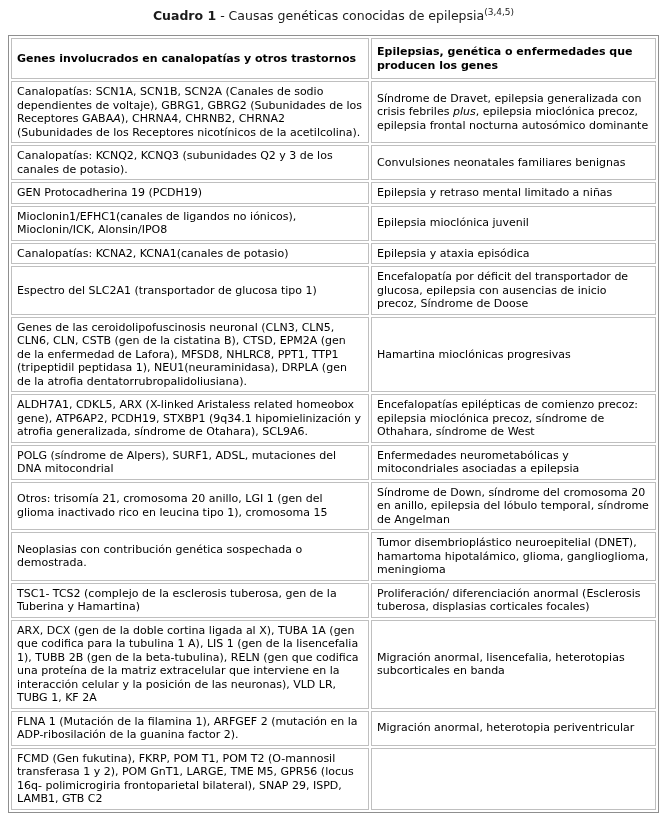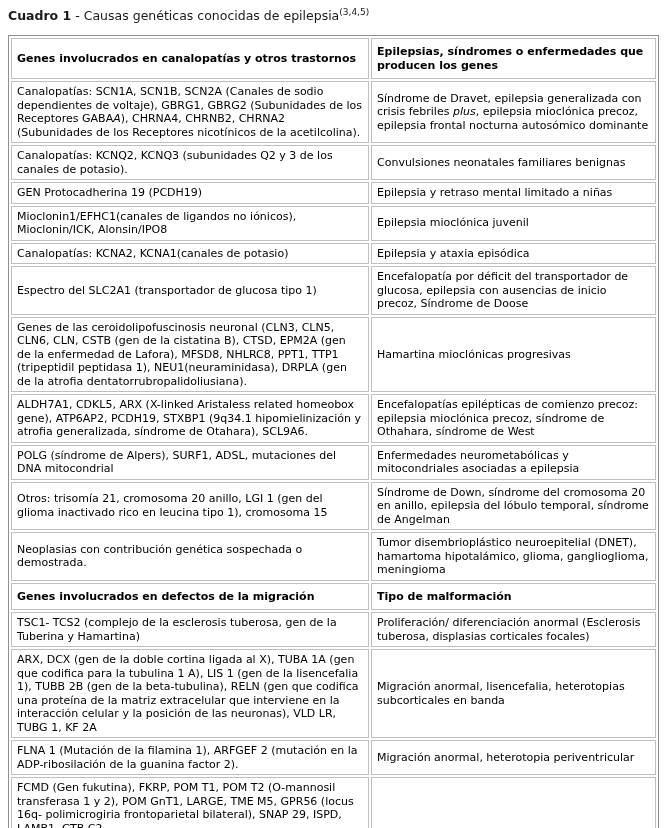--- a/index.html
+++ b/index.html
@@ -8,21 +8,21 @@
     background: #ffffff;
     font-family: "DejaVu Sans", "Liberation Sans", sans-serif;
     color: #000000;
   }
   .page {
     width: 667px;
     box-sizing: border-box;
     padding: 6px 8px 10px 8px;
   }
   .title {
-    text-align: left;
+    text-align: center;
     font-size: 12.5px;
     line-height: 15px;
     margin: 2px 0 12px 0;
     color: #1a1a1a;
   }
   .title .t-bold { font-weight: bold; }
   .title sup {
     font-size: 9px;
     line-height: 0;
   }
@@ -64,21 +64,21 @@
 
   <table class="main">
     <colgroup>
       <col class="c-left">
       <col class="c-right">
     </colgroup>
     <tbody>
 
       <tr>
         <th>Genes involucrados en canalopatías y otros trastornos</th>
-        <th>Epilepsias, síndromes o enfermedades que producen los genes</th>
+        <th>Epilepsias, genética o enfermedades que producen los genes</th>
       </tr>
 
       <tr>
         <td><span>Canalopatías: SCN1A, SCN1B, SCN2A (Canales de sodio dependientes de voltaje), GBRG1, GBRG2 (Subunidades de los Receptores GABA</span><em>A</em><span>), CHRNA4, CHRNB2, CHRNA2 (Subunidades de los Receptores nicotínicos de la acetilcolina).</span></td>
         <td><span>Síndrome de Dravet, epilepsia generalizada con crisis febriles </span><em>plus</em><span>, epilepsia mioclónica precoz, epilepsia frontal nocturna autosómico dominante</span></td>
       </tr>
 
       <tr>
         <td>Canalopatías: KCNQ2, KCNQ3 (subunidades Q2 y 3 de los canales de potasio).</td>
         <td>Convulsiones neonatales familiares benignas</td>
@@ -124,24 +124,20 @@
       <tr>
         <td>Otros: trisomía 21, cromosoma 20 anillo, LGI 1 (gen del glioma inactivado rico en leucina tipo 1), cromosoma 15</td>
         <td>Síndrome de Down, síndrome del cromosoma 20 en anillo, epilepsia del lóbulo temporal, síndrome de Angelman</td>
       </tr>
 
       <tr>
         <td>Neoplasias con contribución genética sospechada o demostrada.</td>
         <td>Tumor disembrioplástico neuroepitelial (DNET), hamartoma hipotalámico, glioma, ganglioglioma, meningioma</td>
       </tr>
 
-      <tr>
-        <th>Genes involucrados en defectos de la migración</th>
-        <th>Tipo de malformación</th>
-      </tr>
 
       <tr>
         <td>TSC1- TCS2 (complejo de la esclerosis tuberosa, gen de la Tuberina y Hamartina)</td>
         <td>Proliferación/ diferenciación anormal (Esclerosis tuberosa, displasias corticales focales)</td>
       </tr>
 
       <tr>
         <td>ARX, DCX (gen de la doble cortina ligada al X), TUBA 1A (gen que codifica para la tubulina 1 A), LIS 1 (gen de la lisencefalia 1), TUBB 2B (gen de la beta-tubulina), RELN (gen que codifica una proteína de la matriz extracelular que interviene en la interacción celular y la posición de las neuronas), VLD LR, TUBG 1, KF 2A</td>
         <td>Migración anormal, lisencefalia, heterotopias subcorticales en banda</td>
       </tr>

